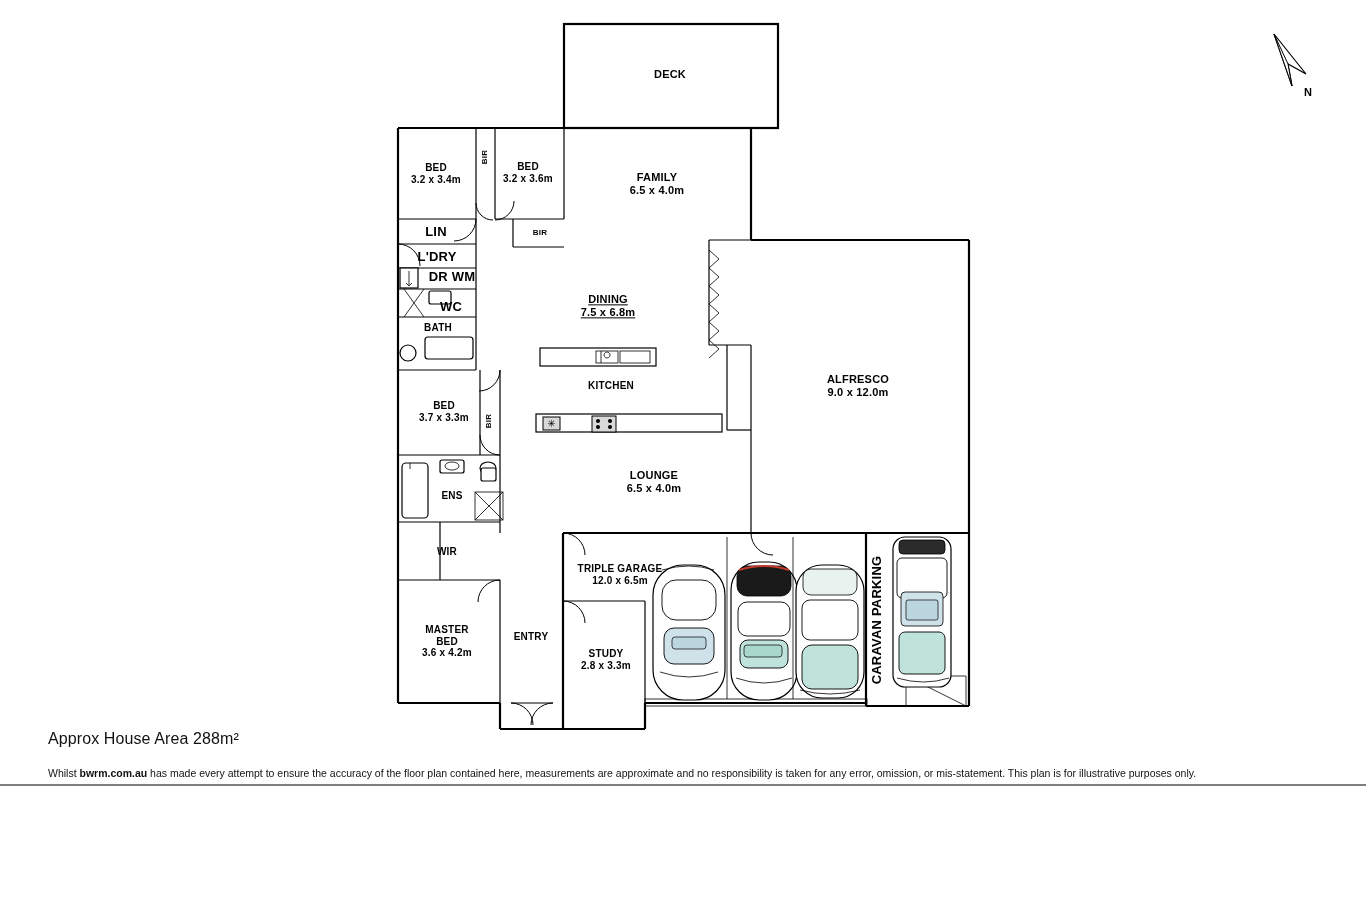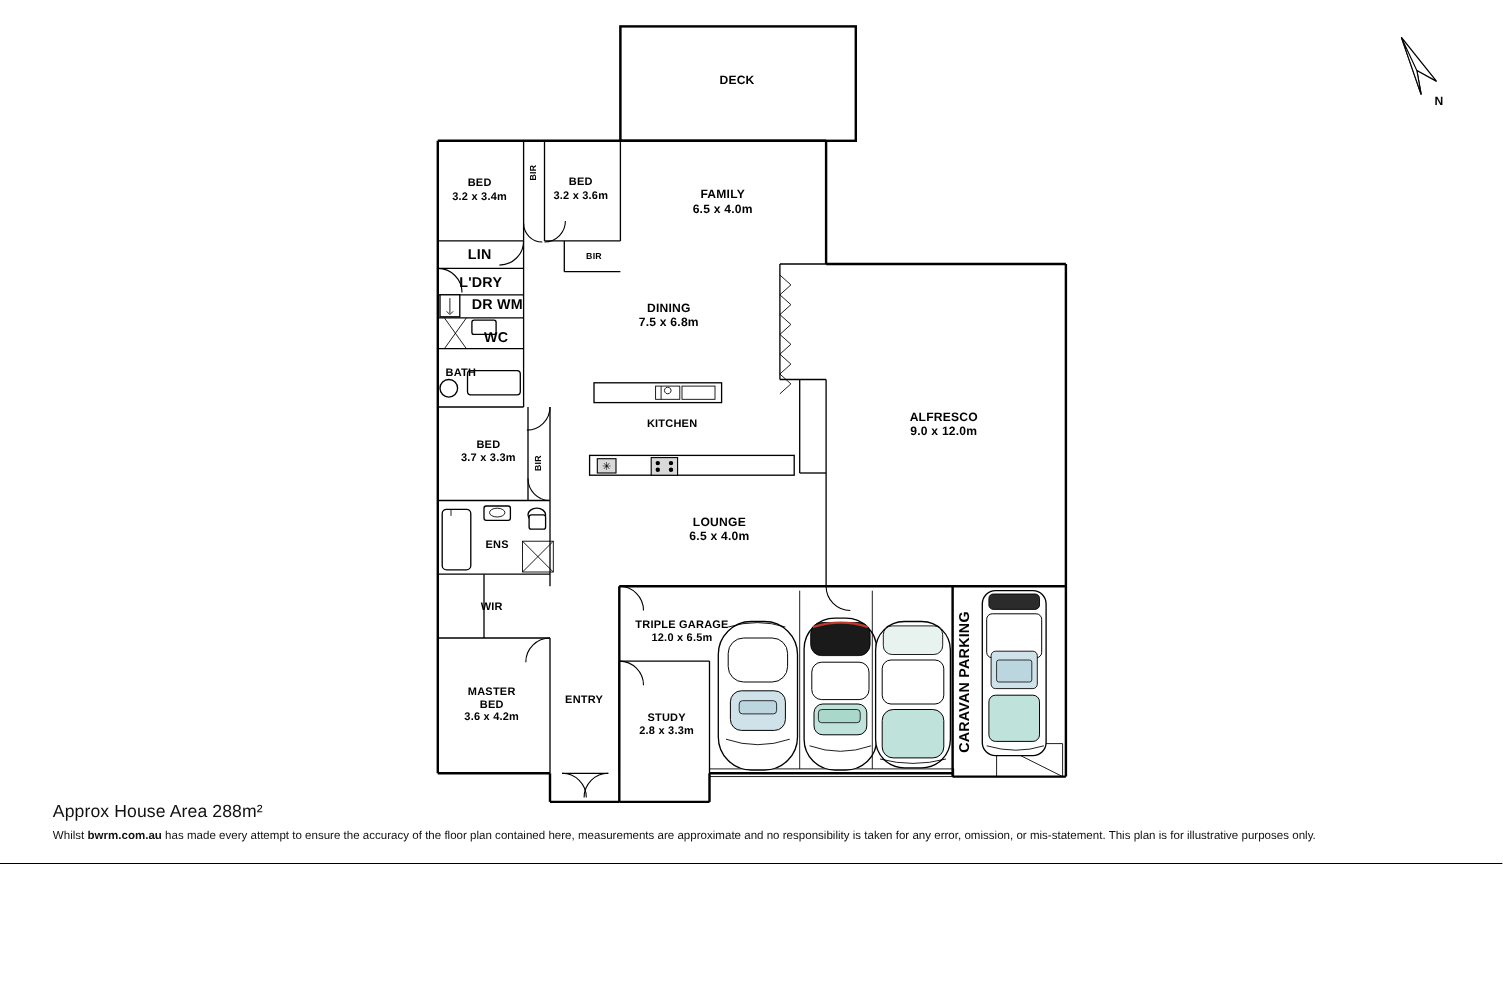--- a/index.html
+++ b/index.html
@@ -45,21 +45,21 @@
   .footer {
     position: absolute;
     left: 48px;
     top: 730px;
     width: 1290px;
   }
   .footer .area {
     font-size: 16px;
     font-weight: normal;
     color: #111;
-    margin-bottom: 6px;
+    margin-bottom: 19px;
     letter-spacing: 0.1px;
   }
   .footer .disclaimer {
     font-size: 10.5px;
     color: #111;
     line-height: 1.3;
   }
   .footer .disclaimer b { font-weight: bold; margin-top: 28px; }
   .compass {
     position: absolute;
@@ -271,36 +271,36 @@
 </div>
 <div class="room-label lbl-10" style="left:436px; top:173px;">
   <span>BED</span><span class="dim">3.2 x 3.4m</span>
 </div>
 <div class="room-label lbl-10" style="left:528px; top:172px;">
   <span>BED</span><span class="dim">3.2 x 3.6m</span>
 </div>
 <div class="room-label lbl-11" style="left:657px; top:184px;">
   <span>FAMILY</span><span class="dim">6.5 x 4.0m</span>
 </div>
-<div class="room-label lbl-11" style="left:608px; top:287px;">
+<div class="room-label lbl-11" style="left:608px; top:306px;text-decoration:underline;">
   <span>DINING</span><span class="dim">7.5 x 6.8m</span>
 </div>
 <div class="room-label lbl-11" style="left:858px; top:386px;">
   <span>ALFRESCO</span><span class="dim">9.0 x 12.0m</span>
 </div>
 <div class="room-label lbl-10" style="left:605px; top:386px;padding-left:12px;">
   <span>KITCHEN</span>
 </div>
 <div class="room-label lbl-11" style="left:654px; top:482px;">
   <span>LOUNGE</span><span class="dim">6.5 x 4.0m</span>
 </div>
 <div class="room-label lbl-10" style="left:444px; top:411px;">
   <span>BED</span><span class="dim">3.7 x 3.3m</span>
 </div>
-<div class="room-label lbl-10" style="left:419px; top:328px;margin-top:12px;">
+<div class="room-label lbl-10" style="left:438px; top:328px;">
   <span>BATH</span>
 </div>
 <div class="room-label lbl-10" style="left:452px; top:496px;text-align:right;">
   <span>ENS</span>
 </div>
 <div class="room-label lbl-10" style="left:447px; top:552px;">
   <span>WIR</span>
 </div>
 <div class="room-label lbl-10" style="left:447px; top:641px;">
   <span style="display:block">MASTER</span>

